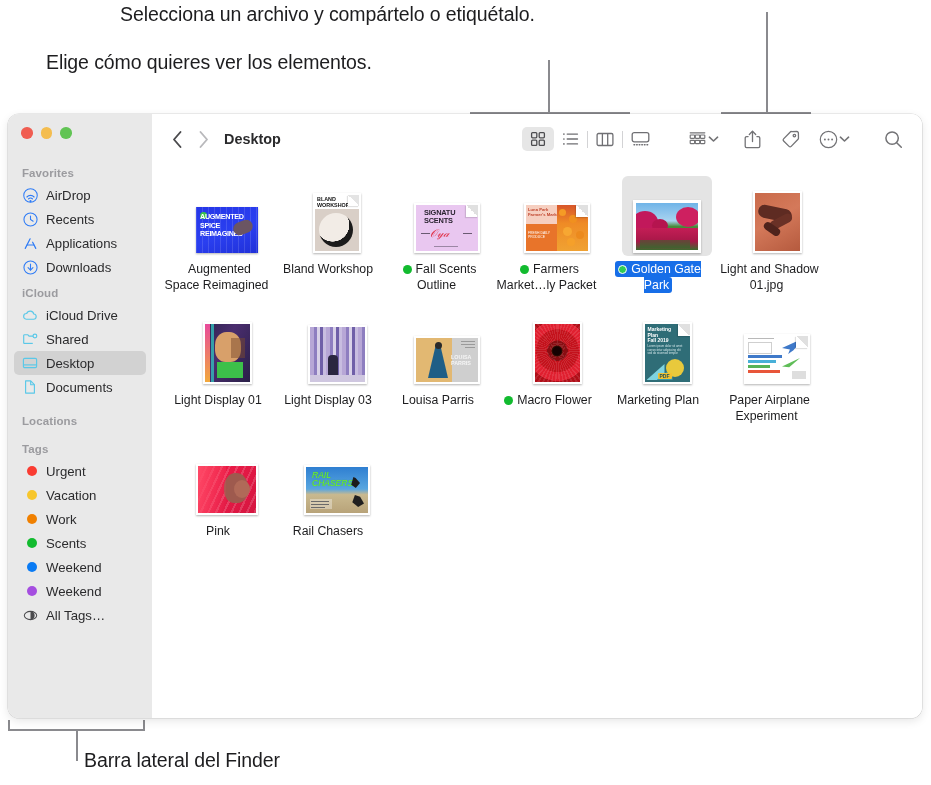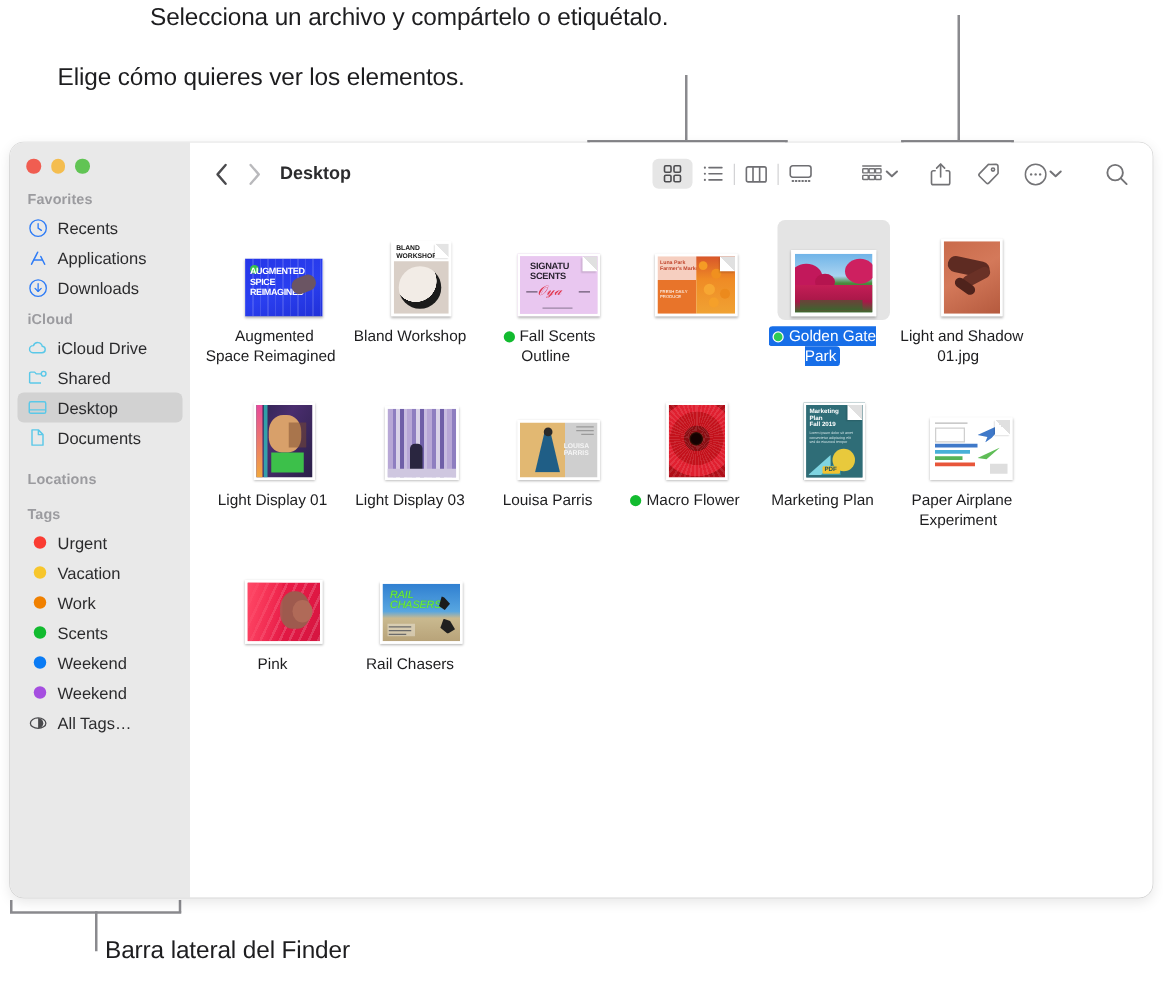--- a/index.html
+++ b/index.html
@@ -36,21 +36,21 @@
     box-shadow:0 0 0 0.6px rgba(0,0,0,0.14), 0 3px 10px rgba(0,0,0,0.10);
     overflow:hidden;
     display:flex;
   }
 
   
   #sidebar{
     width:144px;
     flex:0 0 144px;
     background:#e9e9e9;
-    padding-top:32px;
+    padding-top:45px;
     box-sizing:border-box;
     position:relative;
   }
   #traffic-lights{
     position:absolute; top:13px; left:13px;
     display:flex; gap:8px;
   }
   .tl{ width:11.5px;height:11.5px;border-radius:50%; }
   .tl-close{background:#f05d51;}
   .tl-min{background:#f4bd4f;}
@@ -185,20 +185,31 @@
   <div id="sidebar">
 
     <div id="traffic-lights">
       <span class="tl tl-close"></span>
       <span class="tl tl-min"></span>
       <span class="tl tl-max"></span>
     </div>
 
     <div class="sb-header">Favorites</div>
 
+    <div class="sb-item">
+      <span class="sb-icon">
+        <svg width="15" height="15" viewBox="0 0 16 16" fill="none" stroke="#2f7cf6" stroke-width="1.25" stroke-linecap="round">
+          <path d="M4.2 9.6a5 5 0 0 1 7.6 0"></path>
+            <path d="M5.9 11.6a2.8 2.8 0 0 1 4.2 0"></path>
+          <circle cx="8" cy="14" r="1.15" fill="#2f7cf6" stroke="none"></circle>
+          <circle cx="8" cy="8" r="7.2" stroke="#2f7cf6" stroke-width="1.1"></circle>
+        </svg>
+      </span>
+      <span class="sb-label">AirDrop</span>
+    </div>
 
     <div class="sb-item">
       <span class="sb-icon">
         <svg width="15" height="15" viewBox="0 0 16 16" fill="none" stroke="#2f7cf6" stroke-width="1.15" stroke-linecap="round">
           <circle cx="8" cy="8" r="7"></circle>
             <path d="M8 4.2V8l2.8 1.9"></path>
         </svg>
       </span>
       <span class="sb-label">Recents</span>
     </div>
@@ -490,20 +501,23 @@
             <div style="position:absolute;left:2px;top:26px;color:#fff;font-size:3.4px;line-height:4.2px;">FRESH DAILY<br>PRODUCE</div>
             <div style="position:absolute;left:50%;top:0;right:0;bottom:0;background:linear-gradient(180deg,#d8562a 0%,#ef8b25 40%,#f0a233 100%);"></div>
             <div style="position:absolute;left:54%;top:4px;width:7px;height:7px;border-radius:50%;background:#f59b25;"></div>
             <div style="position:absolute;left:70%;top:10px;width:8px;height:8px;border-radius:50%;background:#f0901f;"></div>
             <div style="position:absolute;left:60%;top:22px;width:9px;height:9px;border-radius:50%;background:#f7a732;"></div>
             <div style="position:absolute;left:80%;top:26px;width:8px;height:8px;border-radius:50%;background:#ec8a1d;"></div>
             <div style="position:absolute;left:66%;top:33px;width:8px;height:8px;border-radius:50%;background:#f5a02a;"></div>
             <div style="position:absolute;right:0;top:0;width:12px;height:12px;background:linear-gradient(225deg,#e0e0e0 50%,#fff 50%);box-shadow:-1px 1px 1px rgba(0,0,0,.12);"></div>
           </div>
         </div>
+        <div class="label-wrap">
+          <span class="label-inner"><span class="lbl-dot" style="background:#12bb2f"></span><span>Farmers</span><br><span>Market…ly Packet</span></span>
+        </div>
       </div>
 
       <div class="file-item selected">
         <div class="thumb-box">
           <div class="thumb" style="width:62px;height:47px;background:#fff;border:3px solid #fff;box-shadow:0 1px 2px rgba(0,0,0,.28);position:relative;overflow:hidden;">
             <div style="position:absolute;inset:0;background:linear-gradient(180deg,#6fb4e8 0%,#a9d3f0 38%,#4a8a3c 50%,#2f6b2c 100%);"></div>
             <div style="position:absolute;left:-4px;top:8px;width:26px;height:22px;border-radius:50%;background:#c2185b;"></div>
             <div style="position:absolute;right:-2px;top:4px;width:24px;height:20px;border-radius:50%;background:#ce2060;"></div>
             <div style="position:absolute;left:16px;top:16px;width:16px;height:13px;border-radius:50%;background:#b5144f;"></div>
             <div style="position:absolute;left:0;right:0;bottom:0;height:22px;background:linear-gradient(180deg,#c41e56 0%,#a81748 60%,#3c6b2e 100%);"></div>

